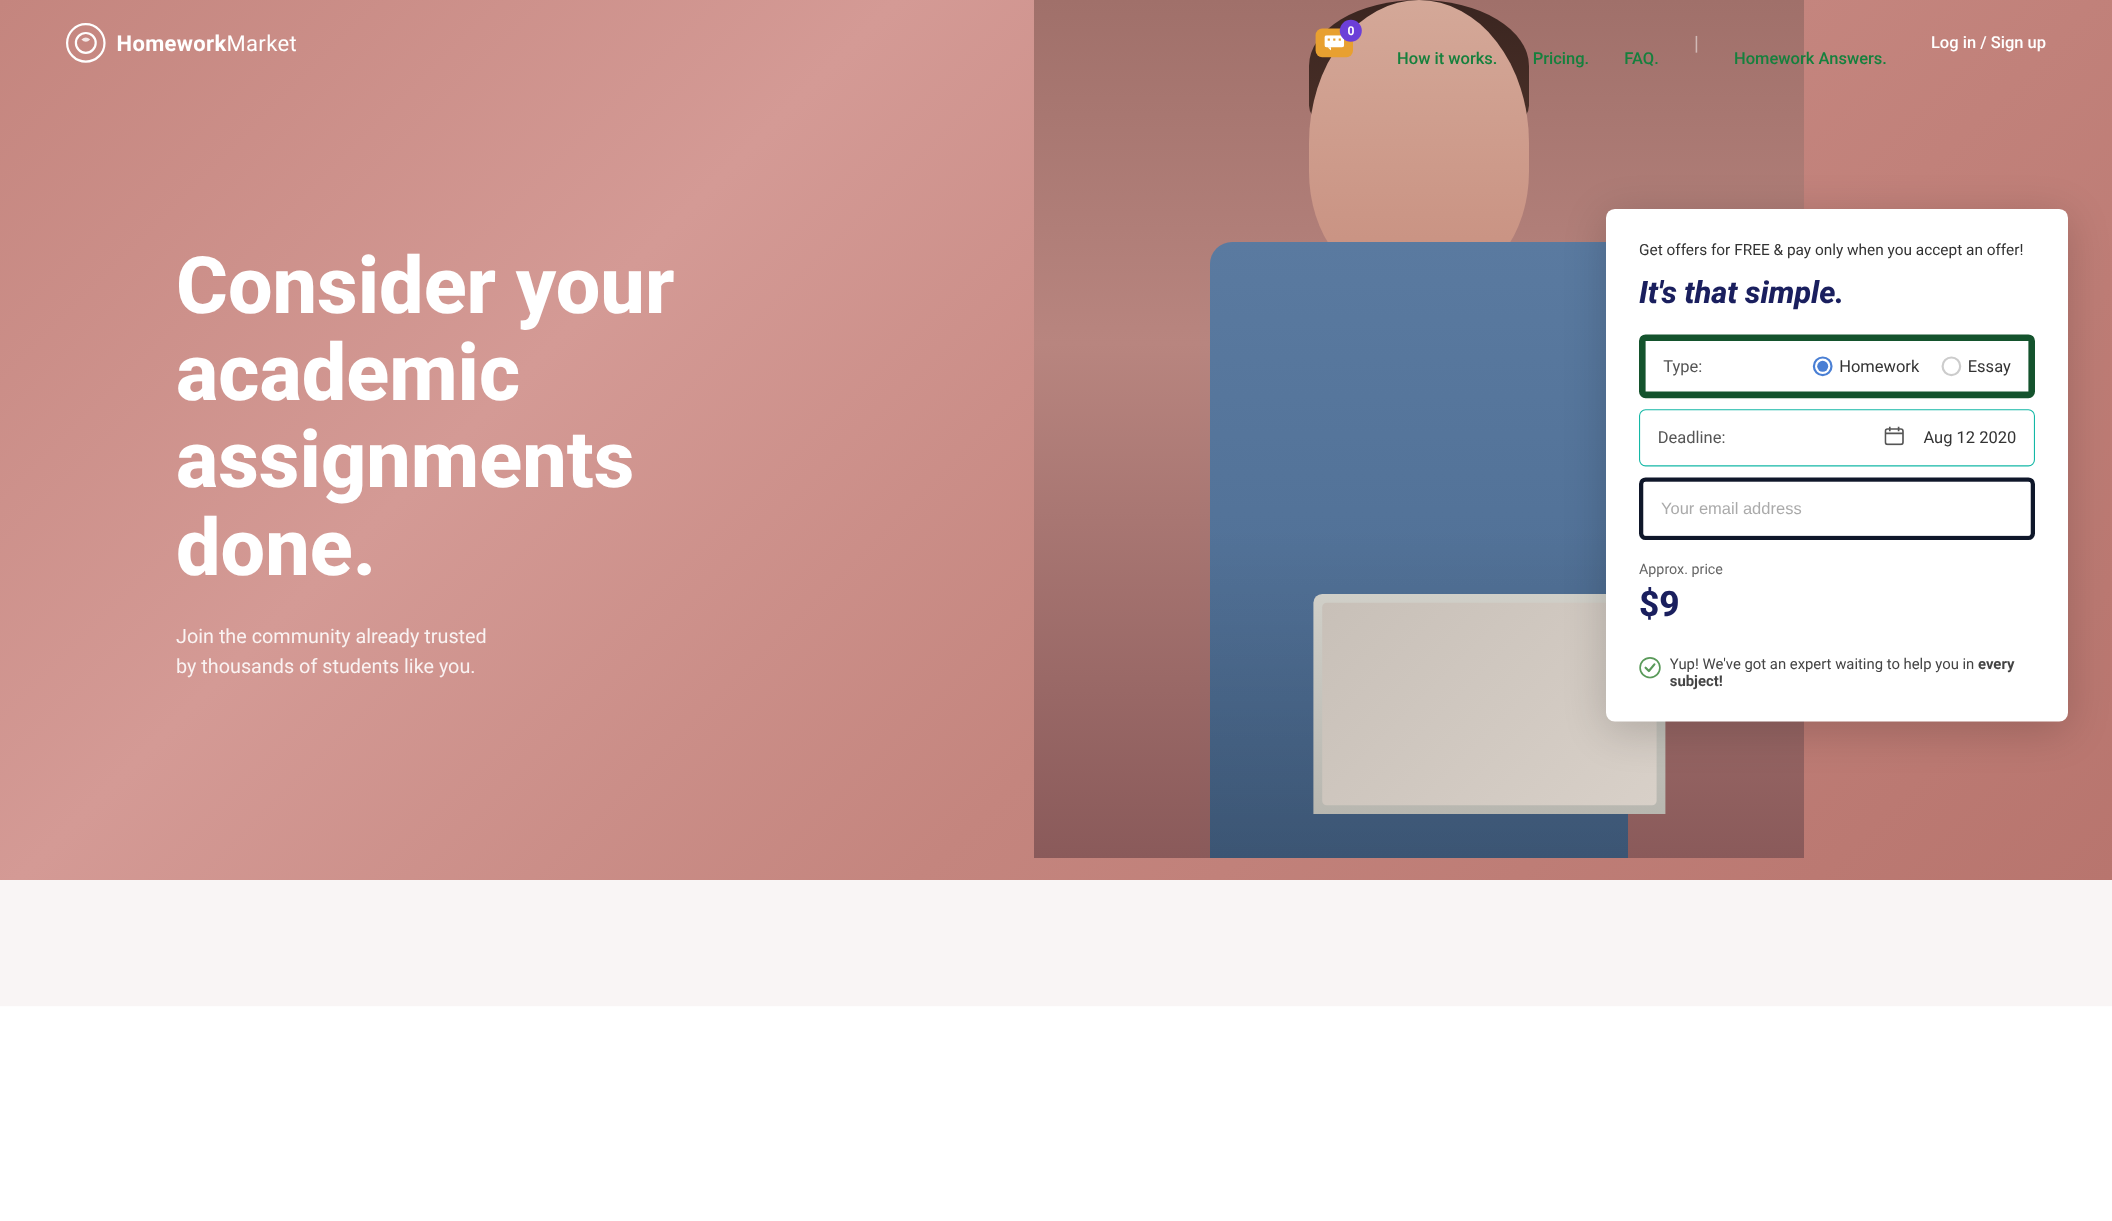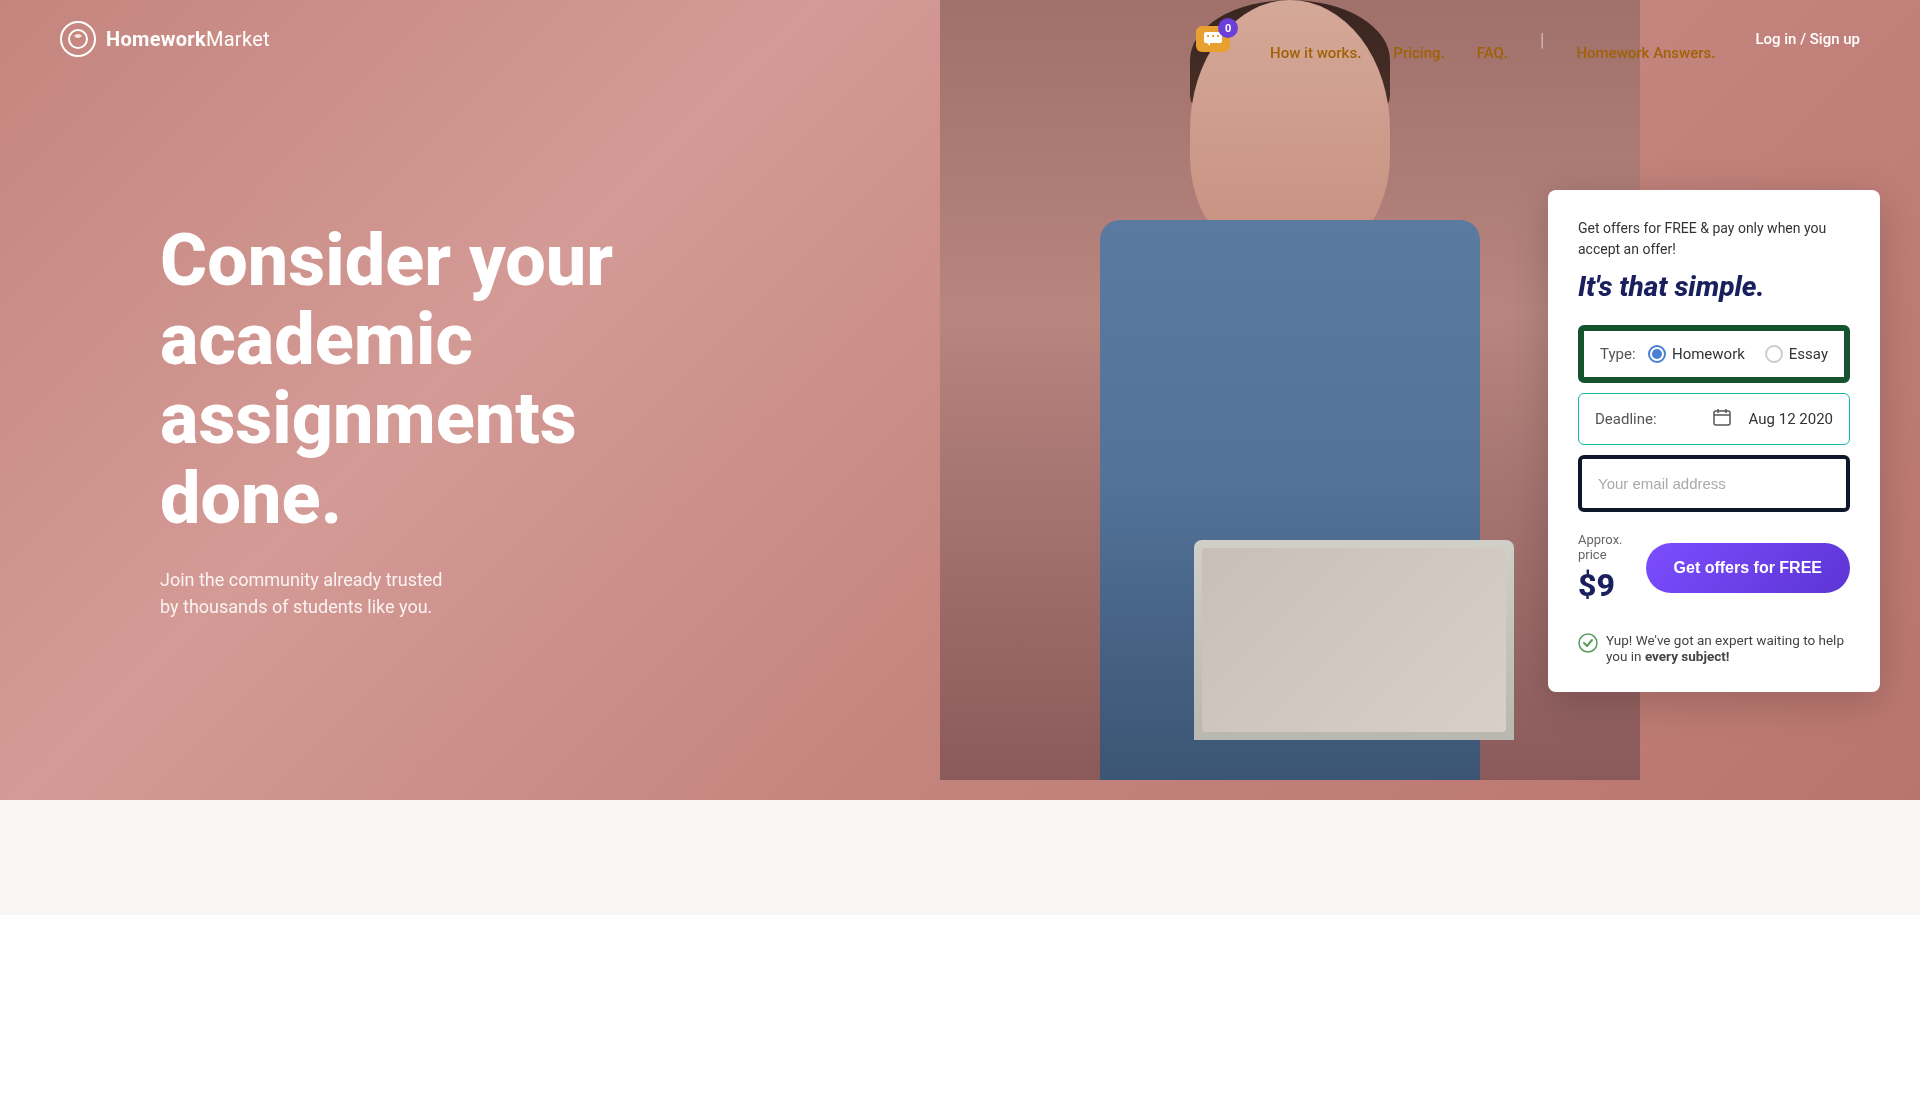--- a/index.html
+++ b/index.html
@@ -57,21 +57,21 @@
       font-size: 11px;
       display: flex; align-items: center; justify-content: center;
       font-weight: 700;
     }
     .nav-links {
       display: flex;
       align-items: center;
       gap: 32px;
     }
     .nav-link {
-      color: #a16207;
+      color: #15803d;
       text-decoration: none;
       font-size: 15px;
       font-weight: 500;
       margin-top: 28px;
     }
     .nav-separator { color: rgba(255,255,255,0.5); font-size: 18px; }
     .login-link {
       color: white;
       text-decoration: none;
       font-size: 15px;
@@ -172,21 +172,21 @@
       font-size: 18px;
       font-weight: 400;
       line-height: 1.5;
     }
 
     
     .form-card {
       position: absolute;
       right: 40px;
       top: 190px;
-      width: 332px;
+      width: 420px;
       background: white;
       border-radius: 8px;
       padding: 28px 30px 28px;
       box-shadow: 0 8px 40px rgba(0,0,0,0.18);
       z-index: 5;
     }
     .form-tagline {
       font-size: 14px;
       color: #333;
       margin-bottom: 10px;
@@ -434,21 +434,20 @@
 
     <div class="email-row">
       <input type="email" placeholder="Your email address" style="">
     </div>
 
     <div class="form-bottom">
       <div class="price-area">
         <div class="approx-label">Approx. price</div>
         <div class="price-value">$9</div>
       </div>
-      <button class="cta-button">Get offers for FREE</button>
     </div>
 
     <div class="form-footer-note">
       <span class="check-icon">
         <svg width="20" height="20" viewBox="0 0 20 20" fill="none">
           <circle cx="10" cy="10" r="9" stroke="#5a9a5a" stroke-width="1.5"></circle>
           <polyline points="6,10 9,13 14,7" stroke="#5a9a5a" stroke-width="2" fill="none" stroke-linecap="round" stroke-linejoin="round"></polyline>
         </svg>
       </span>
       <span>

